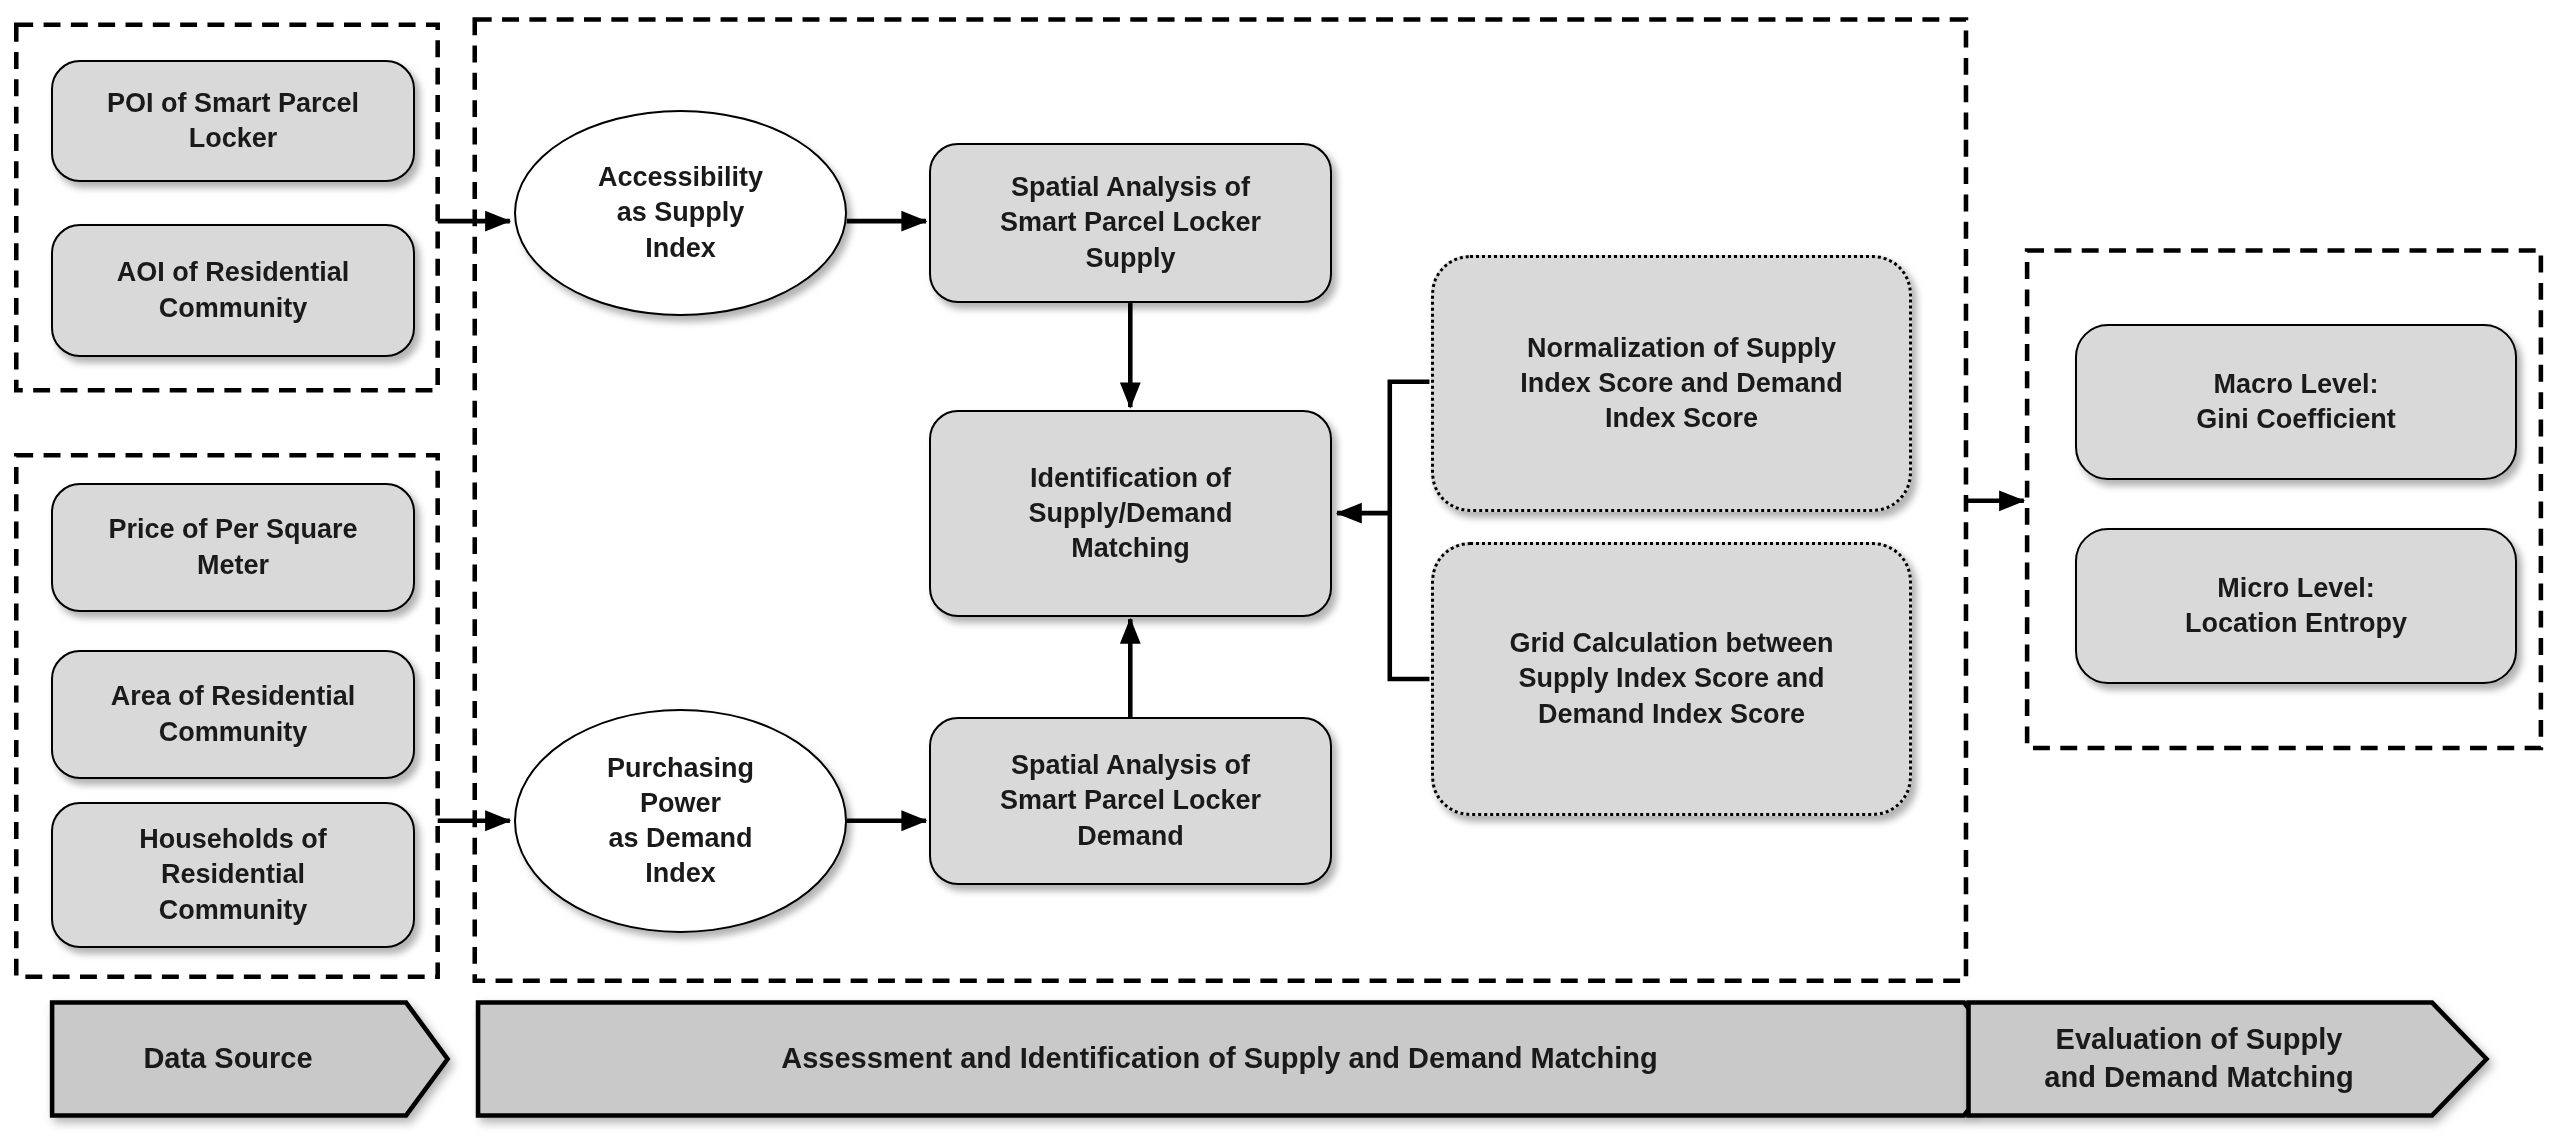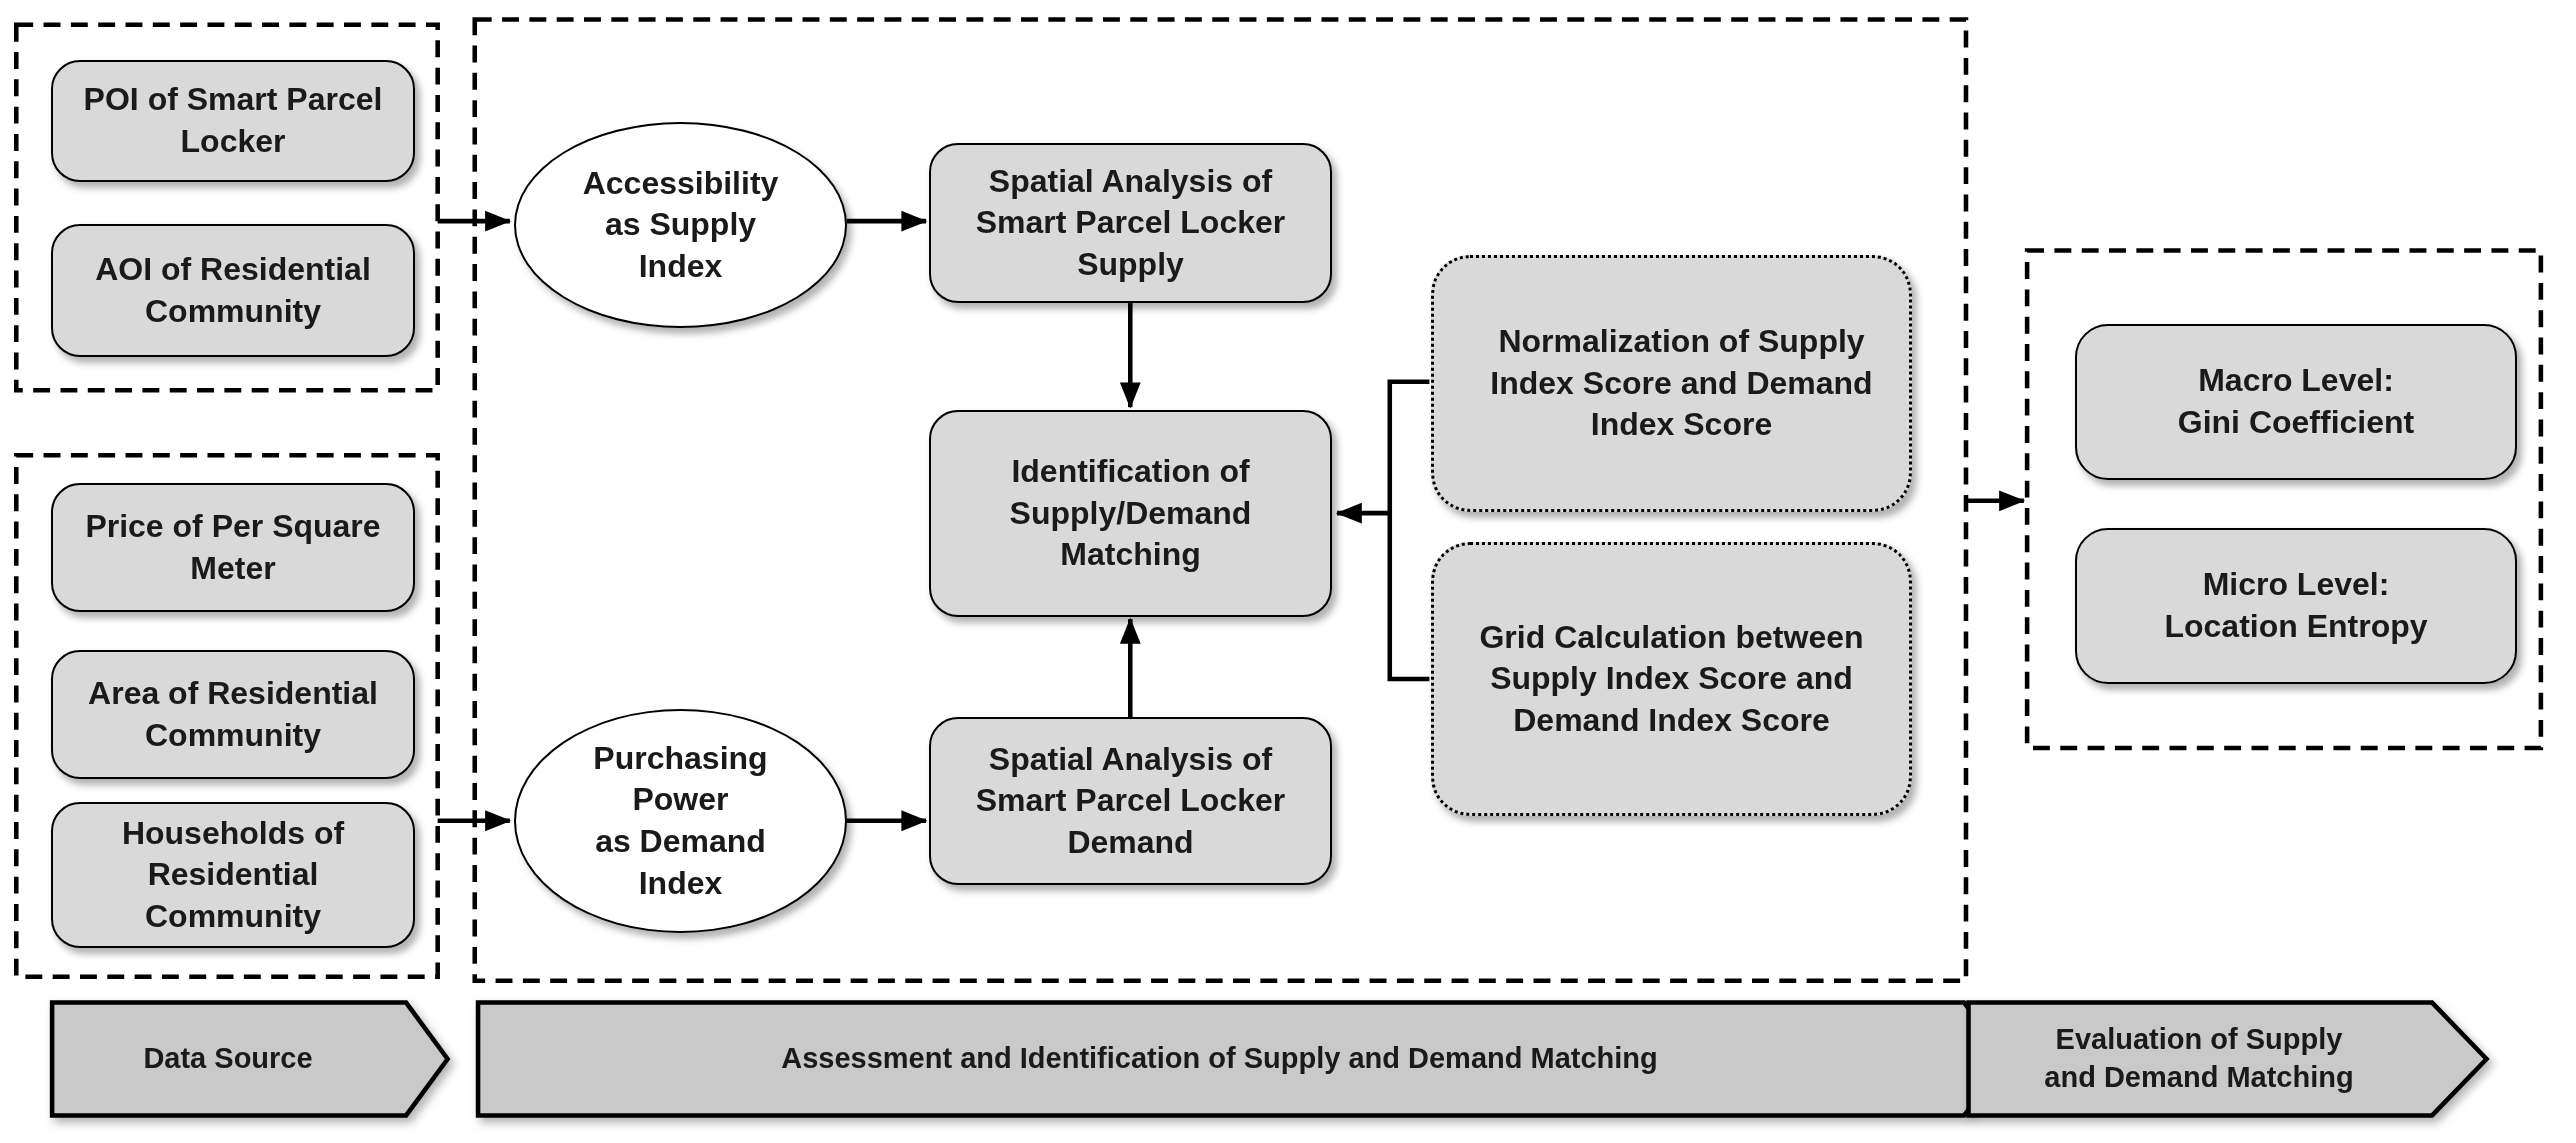--- a/index.html
+++ b/index.html
@@ -25,21 +25,21 @@
     border: 2.6px solid #000000;
     border-radius: 29px;
     display: flex;
     align-items: center;
     justify-content: center;
     text-align: center;
     box-shadow: 4.6px 5.9px 7.8px rgba(0,0,0,0.30);
     z-index: 2;
   }
   .node .label {
-    font-size: 32px;
+    font-size: 27px;
     font-weight: bold;
     line-height: 1.3;
     white-space: pre-line;
     padding: 0 9px;
   }
   .ellipse {
     border-radius: 50%;
     background: #ffffff;
   }
   .dotted {
@@ -109,21 +109,21 @@
   <div class="node" style="left:51px; top:650px; width:364px; height:129px;">
     <span class="label">Area of Residential
 Community</span>
   </div>
   <div class="node" style="left:51px; top:802px; width:364px; height:146px;text-align:center;">
     <span class="label">Households of
 Residential
 Community</span>
   </div>
 
-  <div class="node ellipse" style="left:514px; top:122px; width:333px; height:206px;">
+  <div class="node ellipse" style="left:514px; top:110px; width:333px; height:206px;">
     <span class="label">Accessibility
 as Supply
 Index</span>
   </div>
   <div class="node ellipse" style="left:514px; top:709px; width:333px; height:224px;">
     <span class="label">Purchasing
 Power
 as Demand
 Index</span>
   </div>

